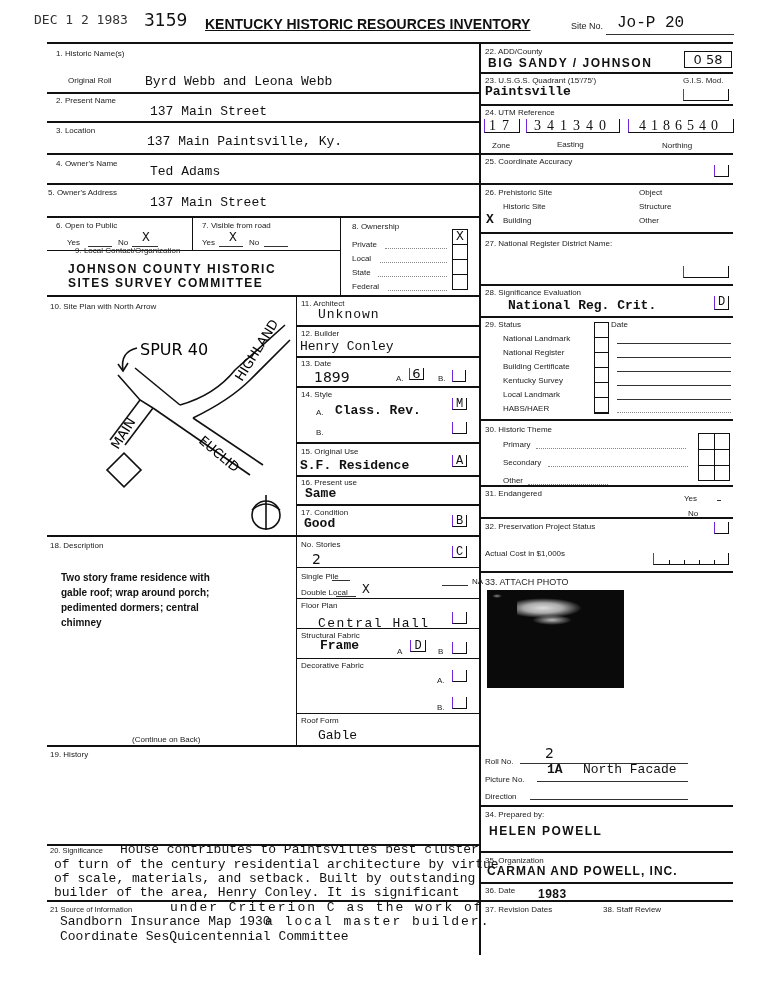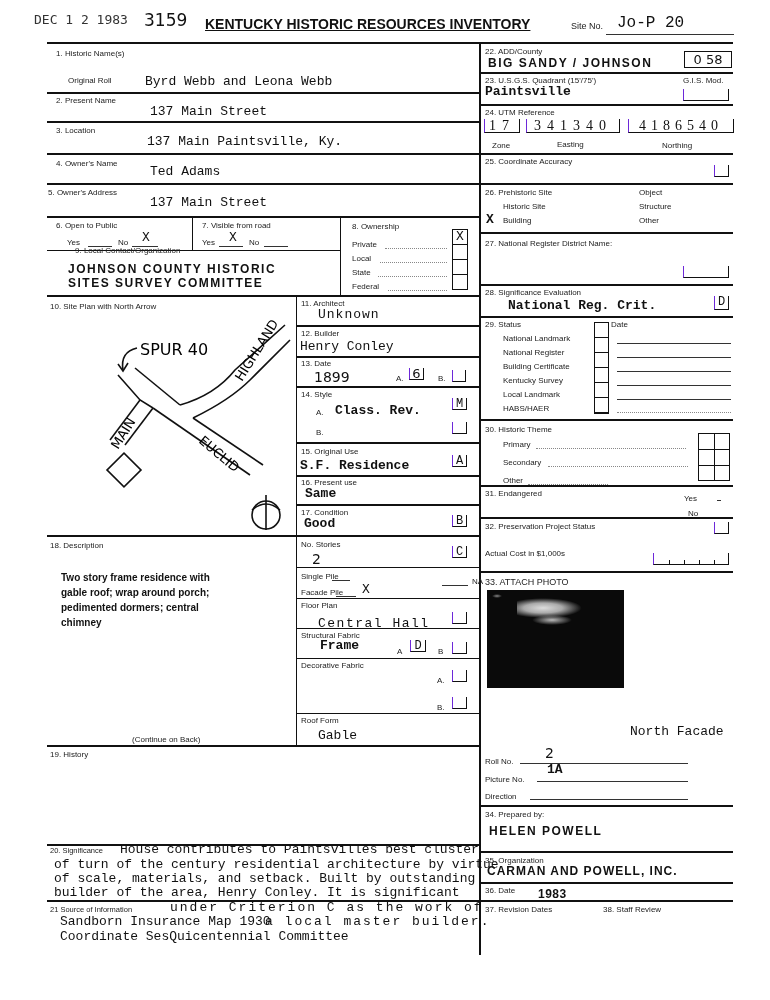--- a/index.html
+++ b/index.html
@@ -158,21 +158,21 @@
 <div class="abs lbl" style="left:132px;top:735px;">(Continue on Back)</div>
 
 <div class="abs lbl" style="left:301px;top:540px;">No. Stories</div>
 <div class="abs hand" style="left:312px;top:551px;font-size:14px;">2</div>
 <div class="bracket" style="left:452px;top:546px;width:15px;">C</div>
 <div class="hl" style="left:297px;top:567px;width:182px;height:1px;"></div>
 <div class="abs lbl" style="left:301px;top:572px;">Single Pile</div>
 <div class="uline" style="left:332px;top:580px;width:18px;"></div>
 <div class="abs lbl" style="left:426px;top:577px;margin-left:46px;">NA</div>
 <div class="uline" style="left:442px;top:585px;width:26px;"></div>
-<div class="abs lbl" style="left:301px;top:588px;">Facade Pile</div>
+<div class="abs lbl" style="left:301px;top:588px;">Double Local</div>
 <div class="uline" style="left:336px;top:596px;width:20px;"></div>
 <div class="abs typ" style="left:362px;top:582px;">X</div>
 <div class="hl" style="left:297px;top:598px;width:182px;height:1px;"></div>
 <div class="abs lbl" style="left:301px;top:601px;">Floor Plan</div>
 <div class="abs typ" style="left:318px;top:616px;letter-spacing:1.5px;">Central Hall</div>
 <div class="bracket" style="left:452px;top:612px;width:15px;"></div>
 <div class="hl" style="left:297px;top:628px;width:182px;height:1px;"></div>
 <div class="abs lbl" style="left:301px;top:631px;">Structural Fabric</div>
 <div class="abs typ" style="left:320px;top:638px;font-weight:bold;">Frame</div>
 <div class="abs lbl" style="left:397px;top:647px;">A</div>
@@ -292,21 +292,21 @@
   <div class="abs" style="left:30px;top:8px;width:65px;height:20px;background:radial-gradient(ellipse at 40% 50%, #ddd 0%, #aaa 35%, transparent 70%);"></div>
   <div class="abs" style="left:45px;top:25px;width:40px;height:10px;background:radial-gradient(ellipse, #bbb 0%, transparent 70%);"></div>
   <div class="abs" style="left:5px;top:4px;width:10px;height:4px;background:radial-gradient(ellipse,#888 0%, transparent 70%);"></div>
 </div>
 <div class="abs lbl" style="left:485px;top:757px;">Roll No.</div>
 <div class="uline" style="left:520px;top:763px;width:168px;"></div>
 <div class="abs hand" style="left:545px;top:745px;">2</div>
 <div class="abs lbl" style="left:485px;top:775px;">Picture No.</div>
 <div class="uline" style="left:537px;top:781px;width:151px;"></div>
 <div class="abs typ" style="left:547px;top:762px;font-weight:bold;">1A</div>
-<div class="abs typ" style="left:583px;top:724px;margin-left:47px;">North Facade</div>
+<div class="abs typ" style="left:583px;top:762px;">North Facade</div>
 <div class="abs lbl" style="left:485px;top:792px;">Direction</div>
 <div class="uline" style="left:530px;top:799px;width:158px;"></div>
 <div class="hl" style="left:480px;top:805px;width:253px;"></div>
 
 <div class="abs lbl" style="left:485px;top:810px;">34. Prepared by:</div>
 <div class="abs bold" style="left:489px;top:824px;">HELEN POWELL</div>
 <div class="hl" style="left:480px;top:851px;width:253px;"></div>
 
 <div class="abs lbl" style="left:485px;top:856px;">35. Organization</div>
 <div class="abs bold" style="left:487px;top:864px;letter-spacing:1px;">CARMAN AND POWELL, INC.</div>

